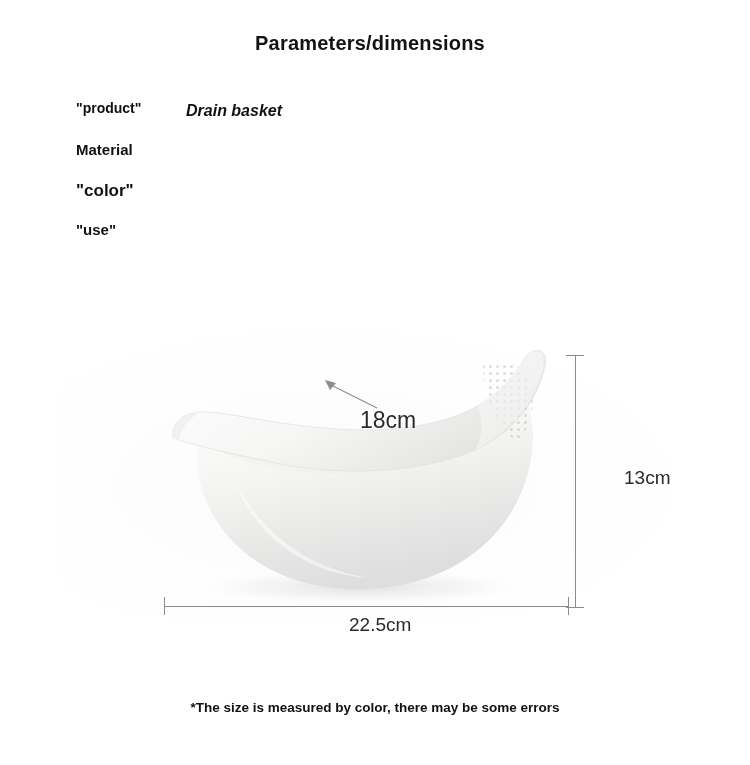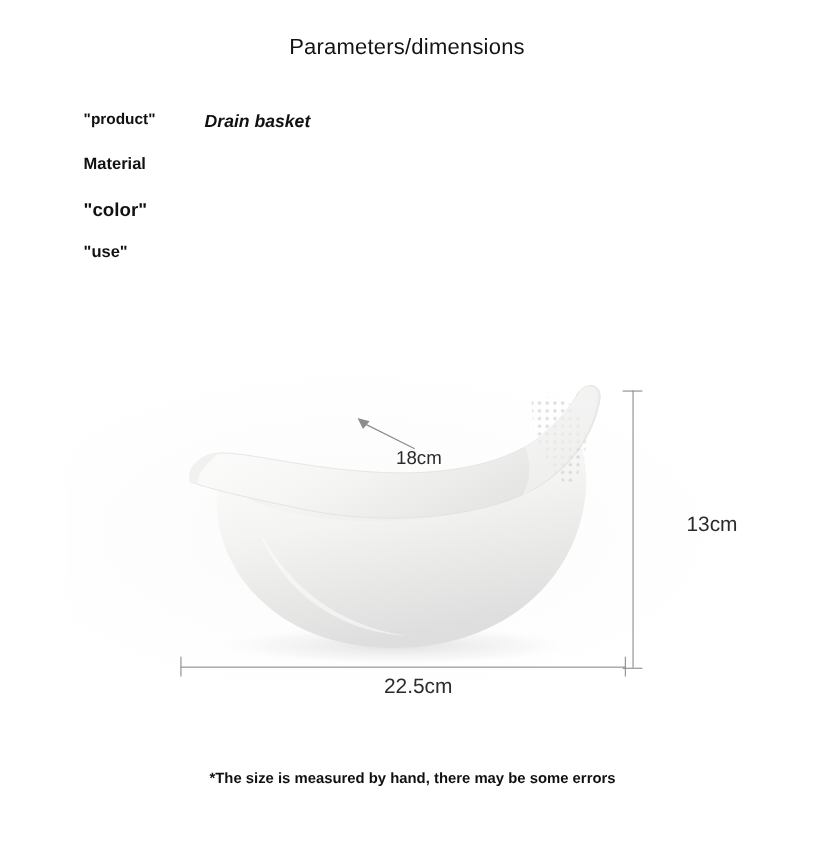--- a/index.html
+++ b/index.html
@@ -23,21 +23,21 @@
   }
 
   
   .title {
     position: absolute;
     top: 32px;
     left: 0;
     width: 740px;
     text-align: center;
     font-size: 20px;
-    font-weight: normal;
+    font-weight: bold;
     letter-spacing: 0.2px;
     color: #131313;
   }
 
   
   .spec-table {
     position: absolute;
     top: 100px;
     left: 76px;
     width: 580px;
@@ -118,21 +118,21 @@
     background: #8c8c8c;
   }
   .dim-label {
     position: absolute;
     font-size: 19px;
     color: #2b2b2b;
     font-family: "Liberation Sans", sans-serif;
     white-space: nowrap;
   }
   .dim-label-small {
-    font-size: 17px;
+    font-size: 23px;
   }
 
   
   .footnote {
     position: absolute;
     top: 700px;
     left: 0;
     width: 750px;
     text-align: center;
     font-size: 13.5px;
@@ -251,15 +251,15 @@
     <div class="dim-tick" style="left:566px; top:35px; width:18px; height:1px;"></div>
     <div class="dim-tick" style="left:566px; top:287px; width:18px; height:1px;"></div>
     <div class="dim-label" style="left:592px; top:147px;margin-left:32px;">13cm</div>
 
     <div class="dim-line dim-h" style="left:164px; top:286px; width:405px;"></div>
     <div class="dim-tick" style="left:164px; top:277px; width:1px; height:18px;"></div>
     <div class="dim-tick" style="left:568px; top:277px; width:1px; height:18px;"></div>
     <div class="dim-label" style="left:324px; top:294px;margin-left:25px;">22.5cm</div>
   </div>
 
-  <div class="footnote">*The size is measured by hand, there may be some errors</div>
+  <div class="footnote">*The size is measured by color, there may be some errors</div>
 
 </div>
 
 </body></html>

